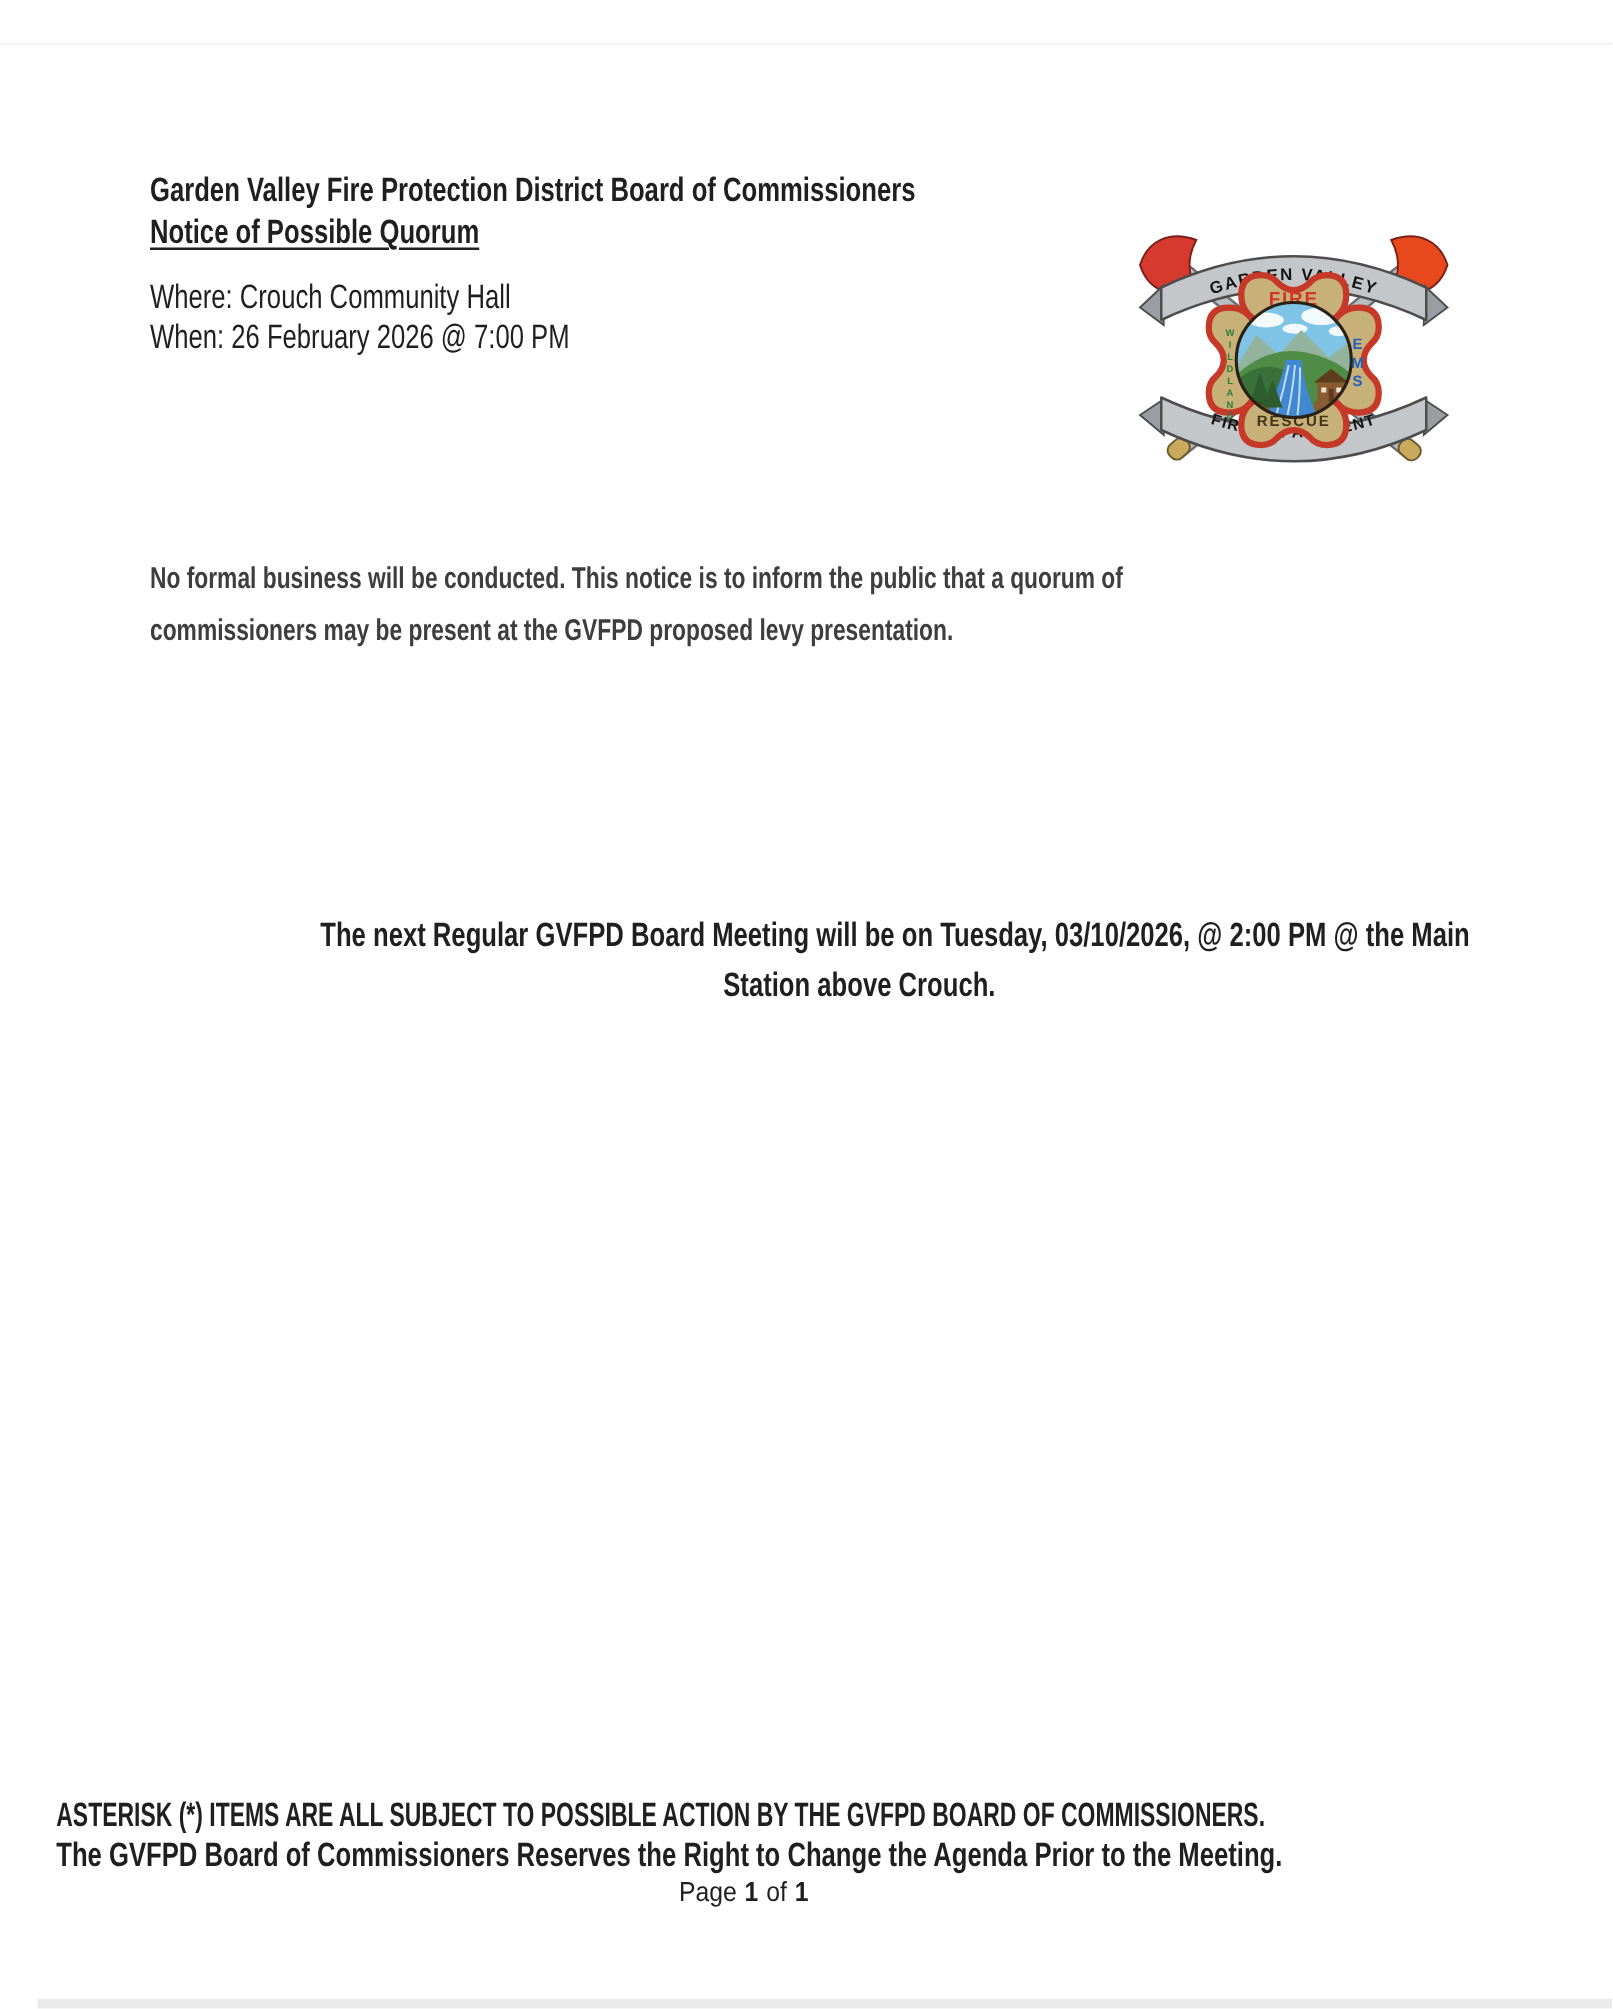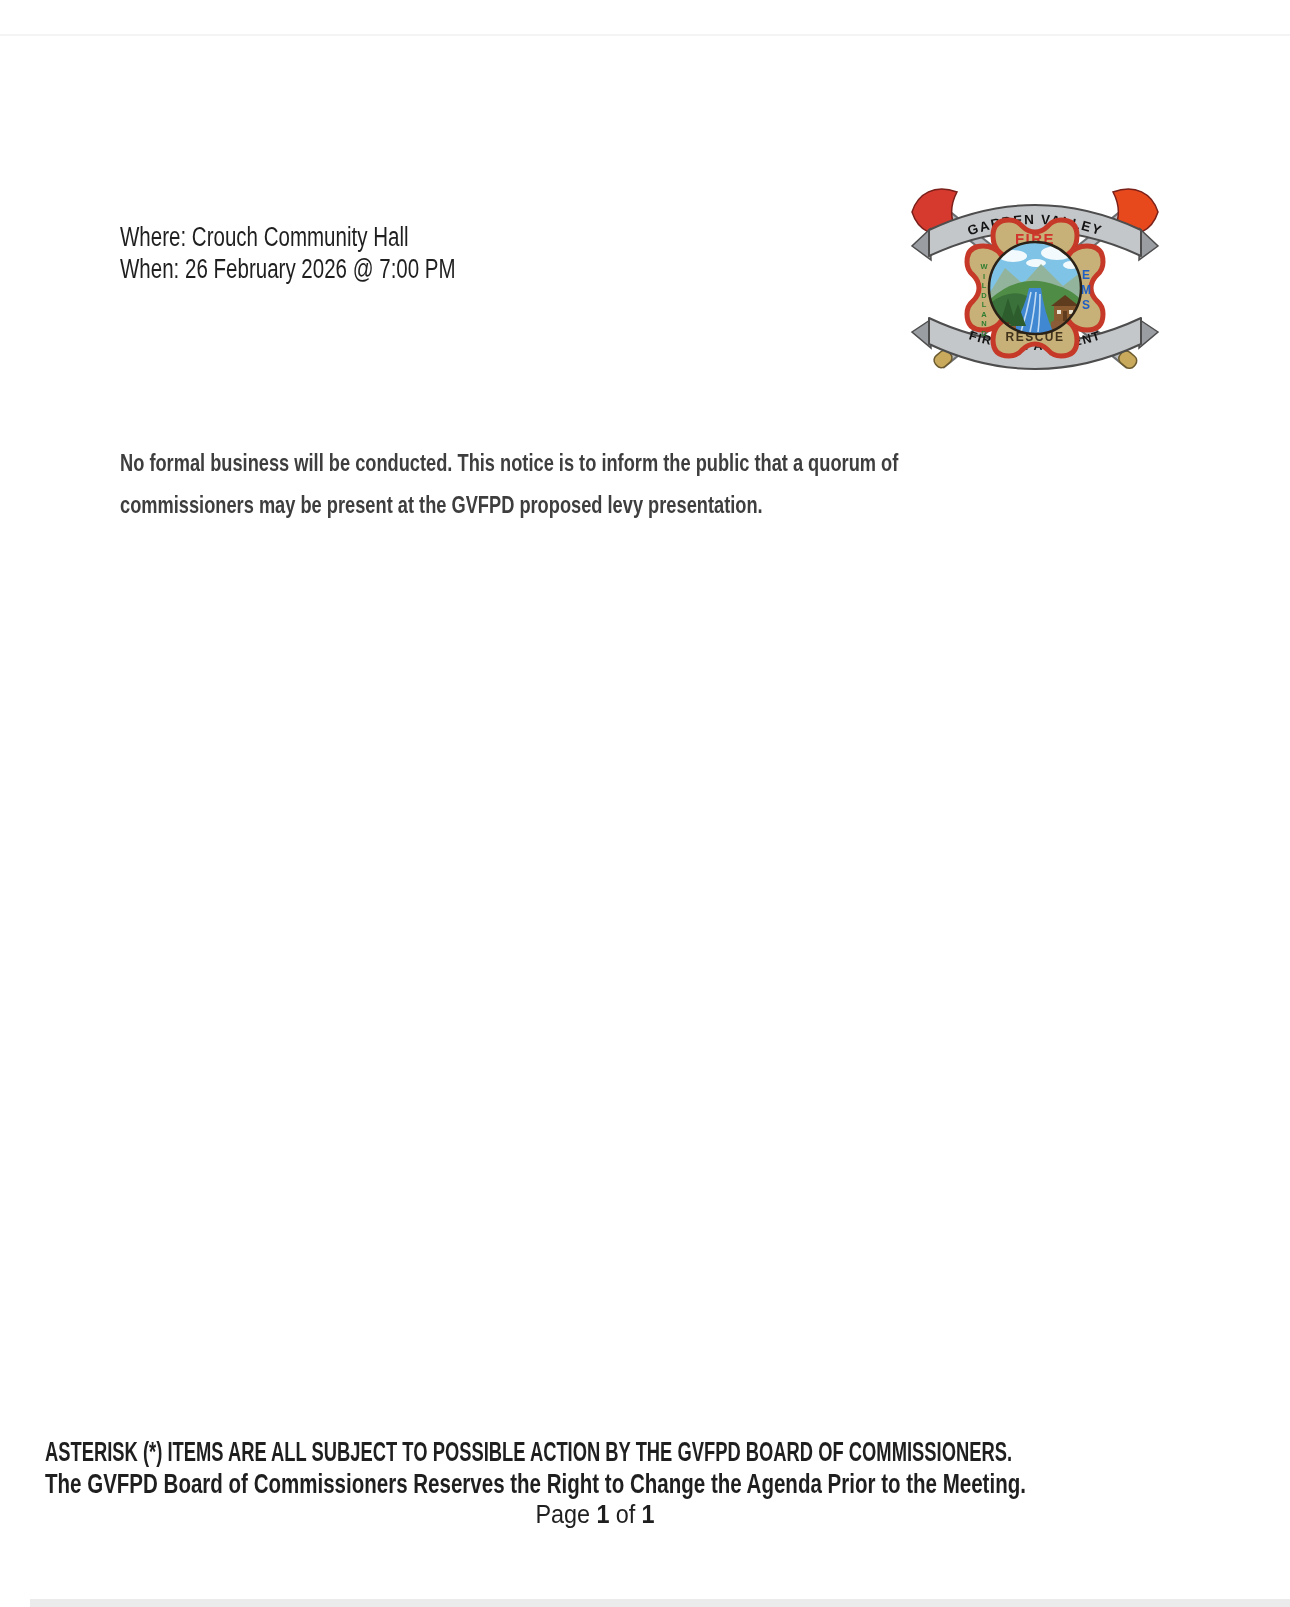--- a/index.html
+++ b/index.html
@@ -23,34 +23,40 @@
   .doc-subtitle{font-weight:bold;text-decoration:underline;text-decoration-thickness:2px;text-underline-offset:4px;}
   .wherewhen-block{left:120px;top:221px;font-size:27px;line-height:32px;font-weight:normal;}
 
   .logo-wrap{left:905px;top:172px;width:260px;height:213px;}
 
   .body-block{left:120px;top:442px;font-size:24px;line-height:42px;color:var(--body-ink,#3e3e3e);font-weight:bold;}
 
   .announce-block{left:120px;top:728px;width:1135px;font-size:27px;line-height:40px;font-weight:bold;text-align:center;}
 
   .footer-block{left:45px;top:1436px;font-size:27px;line-height:32px;font-weight:bold;}
-  .page-line{left:45px;top:1499px;width:1100px;font-size:26px;line-height:30px;text-align:center;font-weight:normal;}
+  .page-line{left:45px;top:1499px;width:1100px;font-size:22px;line-height:30px;text-align:center;font-weight:normal;}
   .page-line span{margin-right:7px;}
   .page-line span:last-child{margin-right:0;}
 
   svg text{font-family:"Liberation Sans","DejaVu Sans",sans-serif;}
   .vert-txt{writing-mode:vertical-rl;text-orientation:upright;}
 </style>
 </head>
 <body>
 
 <div class="page">
 
   <div class="abs top-hairline"></div>
 
+  <div class="abs header-block">
+    <div class="scaled">
+      <div class="nw doc-title">Garden Valley Fire Protection District Board of Commissioners</div>
+      <div class="nw doc-subtitle">Notice of Possible Quorum</div>
+    </div>
+  </div>
 
   <div class="abs wherewhen-block">
     <div class="scaled">
       <div class="nw">Where: Crouch Community Hall</div>
       <div class="nw">When: 26 February 2026 @ 7:00 PM</div>
     </div>
   </div>
 
   <div class="abs logo-wrap">
     <svg width="260" height="213" viewBox="0 0 260 213">
@@ -142,20 +148,26 @@
     </svg>
   </div>
 
   <div class="abs body-block">
     <div class="scaled">
       <div class="nw">No formal business will be conducted. This notice is to inform the public that a quorum of</div>
       <div class="nw">commissioners may be present at the GVFPD proposed levy presentation.</div>
     </div>
   </div>
 
+  <div class="abs announce-block">
+    <div class="scaled-center">
+      <div class="nw">The next Regular GVFPD Board Meeting will be on Tuesday, 03/10/2026, @ 2:00 PM @ the Main</div>
+      <div class="nw">Station above Crouch.</div>
+    </div>
+  </div>
 
   <div class="abs footer-block">
     <div class="nw scaled-narrow">ASTERISK (*) ITEMS ARE ALL SUBJECT TO POSSIBLE ACTION BY THE GVFPD BOARD OF COMMISSIONERS.</div>
     <div class="nw scaled">The GVFPD Board of Commissioners Reserves the Right to Change the Agenda Prior to the Meeting.</div>
   </div>
 
   <div class="abs page-line">
     <div class="scaled-page">
       <span>Page</span><span class="b">1</span><span>of</span><span class="b">1</span>
     </div>

